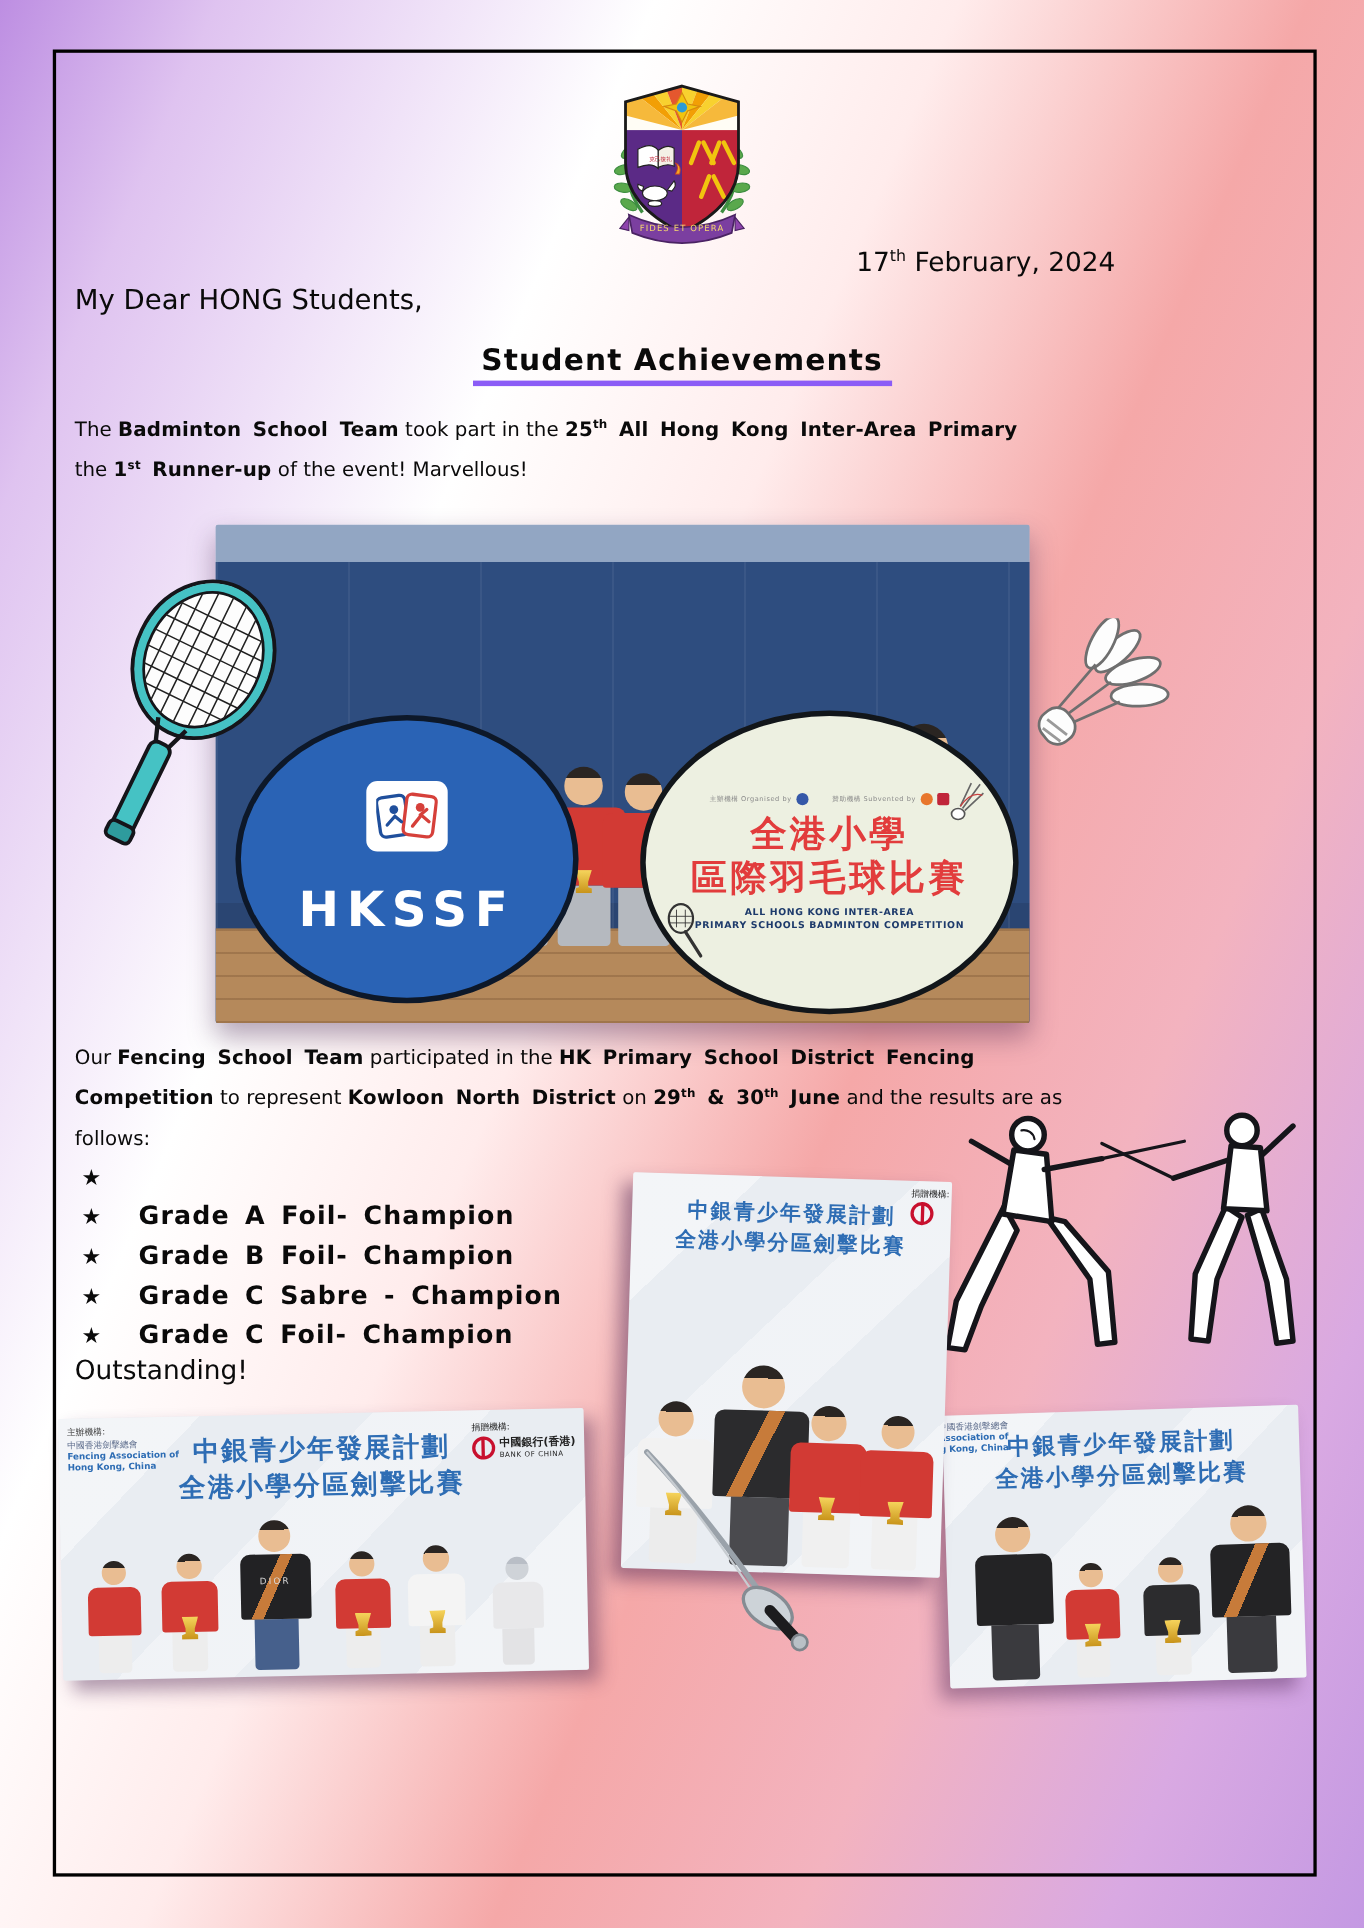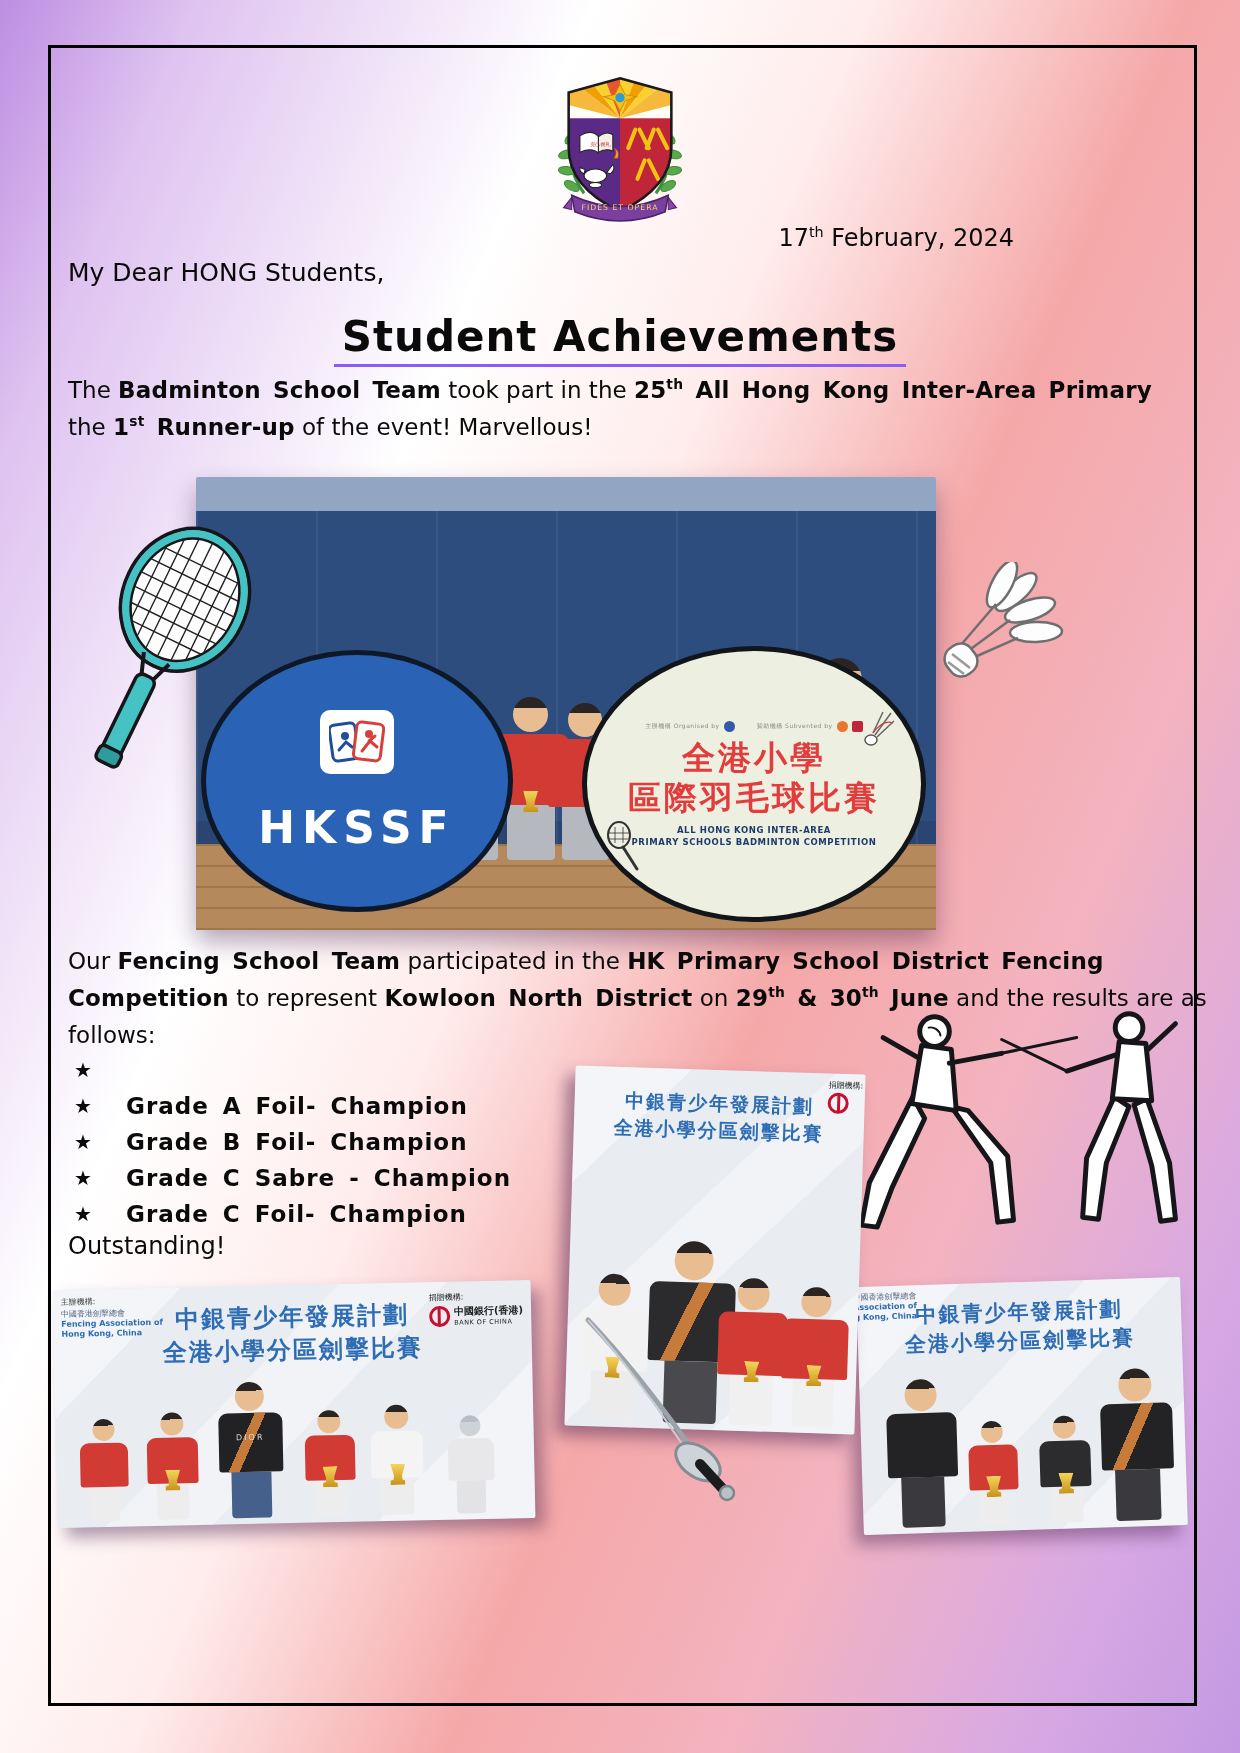--- a/index.html
+++ b/index.html
@@ -5,28 +5,28 @@
   html,body{margin:0;padding:0;background:#fff;}
   body{width:1240px;height:1753px;position:relative;overflow:hidden;
        font-family:"DejaVu Sans","Liberation Sans",sans-serif;color:#0a0a0a;}
   .abs{position:absolute;}
   #bg{inset:0;background:linear-gradient(113deg,
       #bd8ee2 0%, #dfc3f0 10%, #ffffff 30%, #ffecec 44%,
       #f5a8a8 60%, #f3b3bf 74%, #d9a9e2 88%, #c499e3 100%);}
   #frame{left:48px;top:45px;width:1143px;height:1655px;border:3px solid #000;}
 
   
-  .rich{white-space:pre;font-size:23px;line-height:37px;}
+  .rich{white-space:pre;font-size:18px;line-height:37px;}
   .rich b{font-weight:700;word-spacing:4px;letter-spacing:.2px;}
   .sup{font-size:.6em;vertical-align:super;line-height:0;}
   #date{top:224px;right:226px;font-size:24px;}
   #greeting{left:68px;top:258px;font-size:25px;}
   #title{left:0;top:312px;width:100%;text-align:center;}
-  #title span{display:inline-block;font-size:42px;font-weight:700;letter-spacing:1px;
-              border-bottom:3px solid #8b5cf6;padding:0 8px 3px;}
+  #title span{display:inline-block;font-size:27px;font-weight:700;letter-spacing:1px;
+              border-bottom:5px solid #8b5cf6;padding:0 8px 3px;}
   #para1{left:68px;top:372px;}
   #para2{left:68px;top:943px;}
   #results{left:74px;top:1052px;list-style:none;margin:0;padding:0;}
   #results li{height:36px;font-size:23px;display:flex;align-items:center;}
   #results .star{width:52px;font-size:20px;}
   #results b{letter-spacing:1px;word-spacing:5px;}
   #closing{left:68px;top:1232px;font-size:24px;}
 
   
   .photo{overflow:hidden;border-radius:2px;}
@@ -46,21 +46,21 @@
       box-shadow:0 12px 24px rgba(70,35,80,.40);
       background:linear-gradient(#92a6c3 0 34px,#2e4d7f 34px 76%,#2a4572 76%);}
   #photo-badminton::before{content:"";position:absolute;left:0;right:0;top:34px;bottom:86px;
       background:repeating-linear-gradient(90deg,rgba(255,255,255,.06) 0 2px,transparent 2px 120px);}
   #bd-floor{left:0;right:0;bottom:0;height:86px;background:#b5895b;}
   #bd-floor::after{content:"";position:absolute;inset:0;
       background:repeating-linear-gradient(180deg,rgba(60,30,10,.18) 0 2px,transparent 2px 21px);}
   #photo-badminton .person{bottom:70px;}
   .oval{position:absolute;border-radius:50%;display:flex;flex-direction:column;
         align-items:center;justify-content:center;text-align:center;}
-  #oval-hkssf{left:5px;bottom:18px;width:302px;height:252px;background:#2a63b5;
+  #oval-hkssf{left:18px;bottom:18px;width:302px;height:252px;background:#2a63b5;
       border:5px solid #0d1829;z-index:5;gap:18px;}
   #hkssf-logo{width:74px;height:64px;background:#fff;border-radius:10px;margin-bottom:10px;
       display:flex;align-items:center;justify-content:center;}
   #oval-hkssf .big{color:#fff;font-size:44px;font-weight:700;letter-spacing:7px;}
   #oval-comp{right:10px;bottom:8px;width:334px;height:266px;background:#edf0e1;
       border:5px solid #12161a;z-index:6;}
   .org-row{display:flex;gap:22px;align-items:center;margin-bottom:6px;}
   .org-item{display:flex;gap:4px;align-items:center;}
   .org-label{font-size:6px;color:#8a8a8a;letter-spacing:.5px;}
   .org-mark{width:11px;height:11px;border-radius:50%;}

